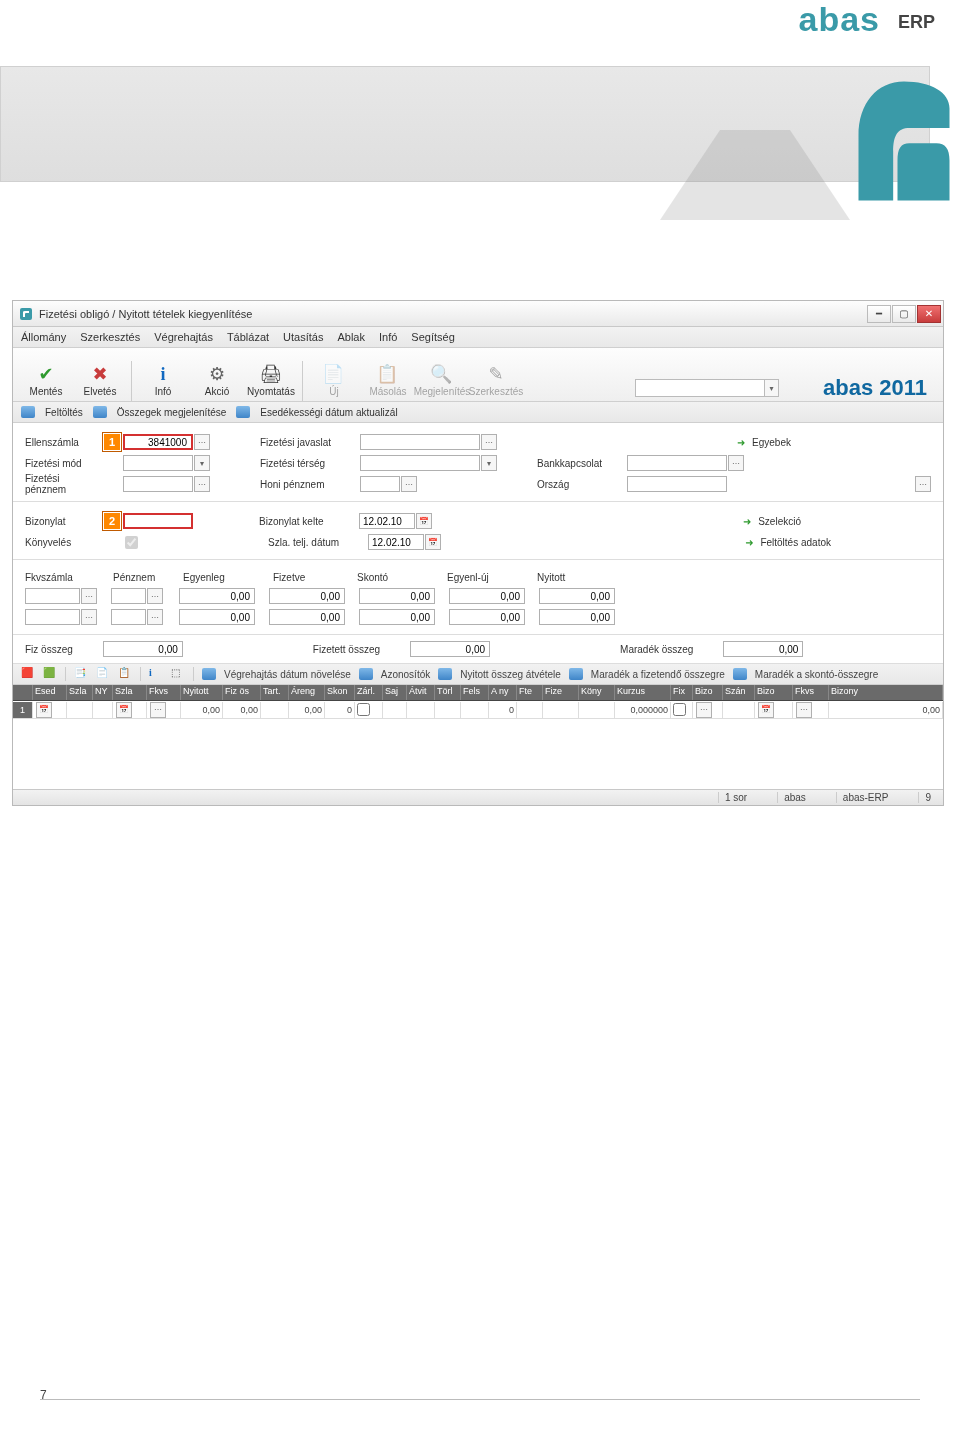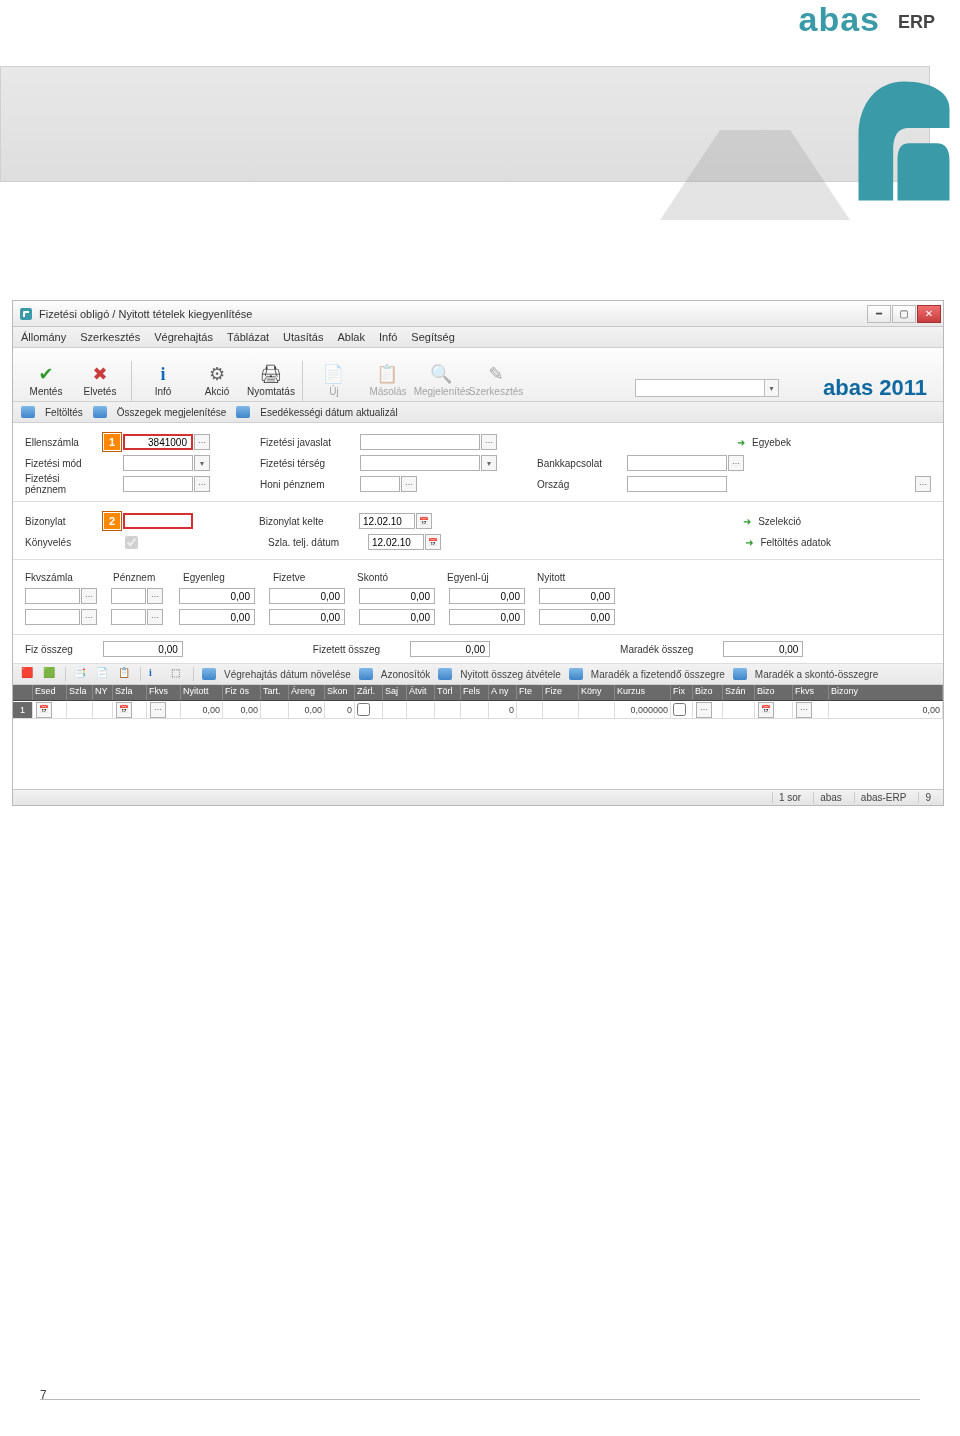--- a/index.html
+++ b/index.html
@@ -64,21 +64,21 @@
   
   .midbar { display:flex; gap:8px; padding:3px 8px; background: linear-gradient(#f2f2f2,#e8e8e8); border-bottom:1px solid #cfcfcf; align-items:center; font-size:10px;}
   .smico { width:14px;height:14px; }
   
   .gridhead { display:flex; background:#6a6a6a; color:#fff; height:16px; font-size:9px; border-bottom:1px solid #444;}
   .gh { border-right:1px solid #888; padding:1px 2px; overflow:hidden; white-space:nowrap;}
   .gridrow { display:flex; background:#fff; height:18px; align-items:center; font-size:9px; border-bottom:1px solid #ddd;}
   .gc { border-right:1px solid #ddd; padding:0 2px; height:16px; display:flex; align-items:center; overflow:hidden; white-space:nowrap;}
   .gridblank { height: 70px; background:#fff; }
   
-  .status { display:flex; justify-content:flex-end; gap:6px; padding:2px 6px; background:linear-gradient(#f2f2f2,#e4e4e4); border-top:1px solid #c8c8c8; font-size:10px;}
+  .status { display:flex; justify-content:flex-end; gap:24px; padding:2px 6px; background:linear-gradient(#f2f2f2,#e4e4e4); border-top:1px solid #c8c8c8; font-size:10px;}
   .status span { border-left:1px solid #ccc; padding:0 6px;}
   
   
   .instr { position:absolute; left:40px; right:40px; font-size:15px; color:#333; line-height:1.5; }
   .instr .dquo { color:#014f74; font-size:22px; font-weight:bold; margin-right:8px; font-family: Georgia, serif;}
   .instr .co { display:inline-flex; width:20px; height:20px; background:#ff8800; color:#fff; font-weight:bold; align-items:center; justify-content:center; margin:0 6px; vertical-align:-3px; border:1px solid #fff; box-shadow:0 0 0 1px #c05a00;}
   .instr b { color:#000; }
   
   .ftr { position:absolute; left:40px; right:40px; bottom:30px; border-top:1px solid #bbb; padding-top:6px; font-size:12px; color:#444; display:flex; justify-content:space-between;}
   .ftr .kh { color:#444; font-size:12px;}

